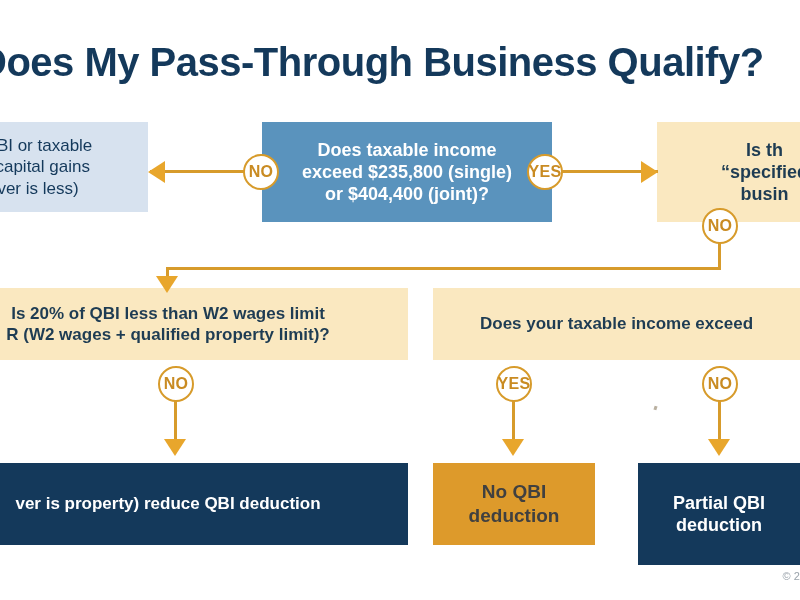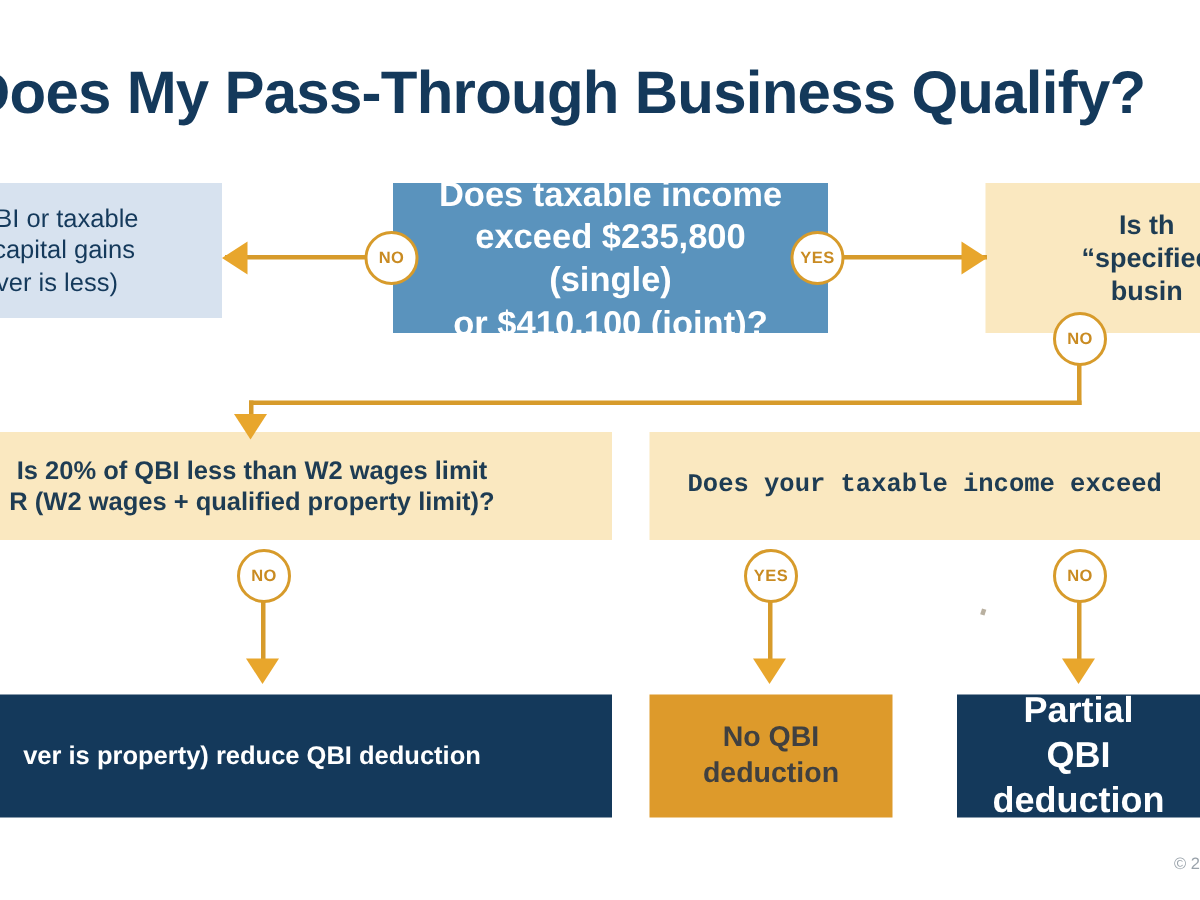--- a/index.html
+++ b/index.html
@@ -25,38 +25,38 @@
   .box span{display:block;padding:0 10px;}
 
   .lightblue{background:#d7e2ef;color:#14395b;}
   .midblue{background:#5a93bd;color:#ffffff;}
   .cream{background:#fae8c0;color:#1e3c53;}
   .navy{background:#14395b;color:#ffffff;}
   .orange{background:#dd9a2b;color:#404040;}
 
   
   #box-qbi-calc{left:-72px;top:122px;width:220px;height:90px;font-size:17px;}
-  #box-income-threshold{left:262px;top:122px;width:290px;height:100px;font-size:23px;font-weight:bold;}
+  #box-income-threshold{left:262px;top:122px;width:290px;height:100px;font-size:18px;font-weight:bold;}
   #box-specified-service{left:657px;top:122px;width:215px;height:100px;font-size:18px;font-weight:bold;}
 
   
   #box-wage-limit-test{left:-72px;top:288px;width:480px;height:72px;font-size:17px;font-weight:bold;}
-  #box-phaseout-test{left:433px;top:288px;width:367px;height:72px;font-size:17px;font-weight:bold;font-family:Liberation Mono, monospace;}
+  #box-phaseout-test{left:433px;top:288px;width:367px;height:72px;font-size:17px;font-weight:bold;}
 
   
   #box-reduce-deduction{left:-72px;top:463px;width:480px;height:82px;font-size:17px;font-weight:bold;}
   #box-no-deduction{left:433px;top:463px;width:162px;height:82px;font-size:19px;font-weight:bold;}
-  #box-partial-deduction{left:638px;top:463px;width:162px;height:82px;font-size:24px;font-weight:bold;}
+  #box-partial-deduction{left:638px;top:463px;width:162px;height:102px;font-size:18px;font-weight:bold;}
 
   
   .badge{
     position:absolute;width:36px;height:36px;border-radius:50%;
     background:#ffffff;border:2.5px solid #d79b2b;
     display:flex;align-items:center;justify-content:center;
-    font-size:11px;font-weight:bold;color:#c98b22;letter-spacing:.3px;
+    font-size:16px;font-weight:bold;color:#c98b22;letter-spacing:.3px;
     box-sizing:border-box;z-index:6;text-align:right;
   }
   #badge-no-top-left{left:243px;top:154px;}
   #badge-yes-top-right{left:527px;top:154px;}
   #badge-no-specified{left:702px;top:208px;}
   #badge-no-wagelimit{left:158px;top:366px;}
   #badge-yes-phaseout{left:496px;top:366px;}
   #badge-no-phaseout{left:702px;top:366px;}
 
   
@@ -111,21 +111,21 @@
       <span>QBI or taxable</span>
       <span>f capital gains</span>
       <span>ver is less)</span>
     </span>
   </div>
 
   <div class="box midblue" id="box-income-threshold">
     <span>
       <span>Does taxable income</span>
       <span>exceed $235,800 (single)</span>
-      <span>or $410,100 (joint)?</span>
+      <span>or $404,400 (joint)?</span>
     </span>
   </div>
 
   <div class="box cream" id="box-specified-service">
     <span>
       <span>Is th</span>
       <span>“specified</span>
       <span>busin</span>
     </span>
   </div>

